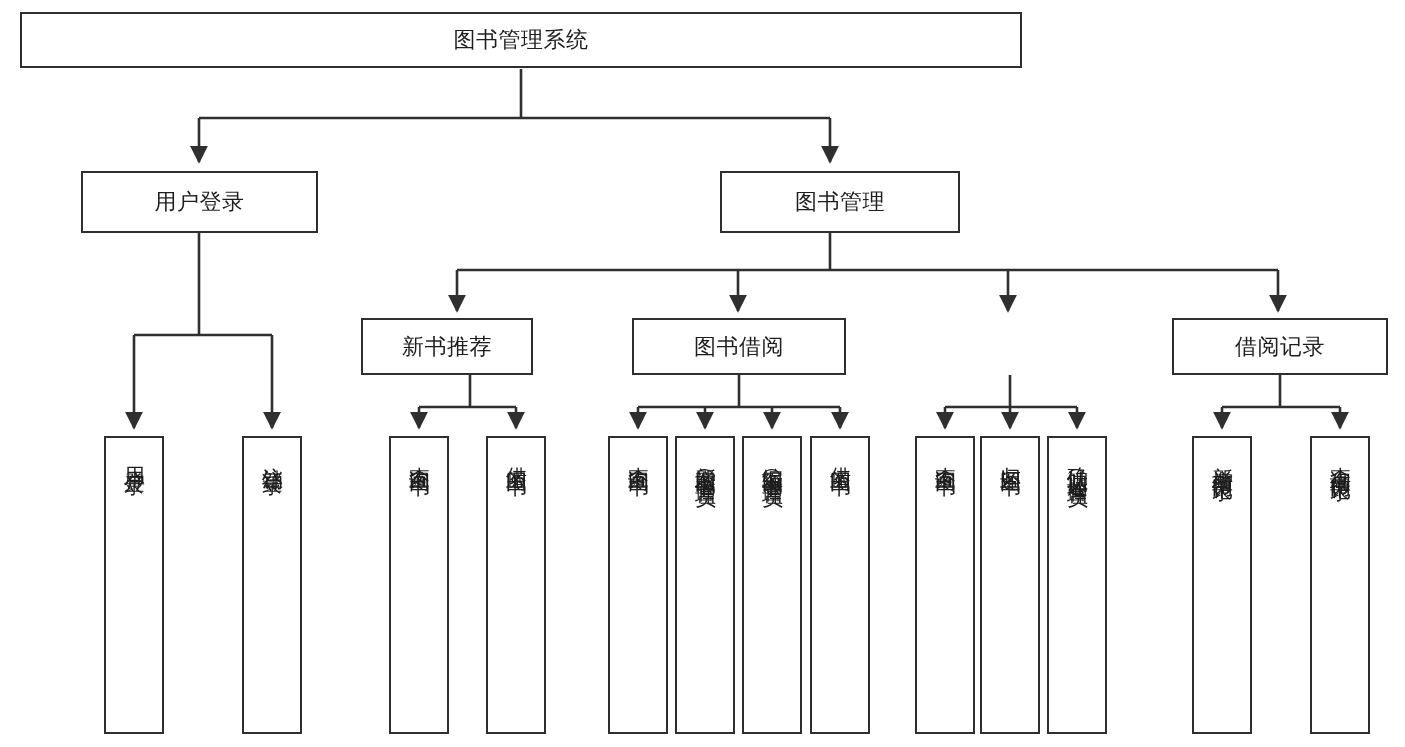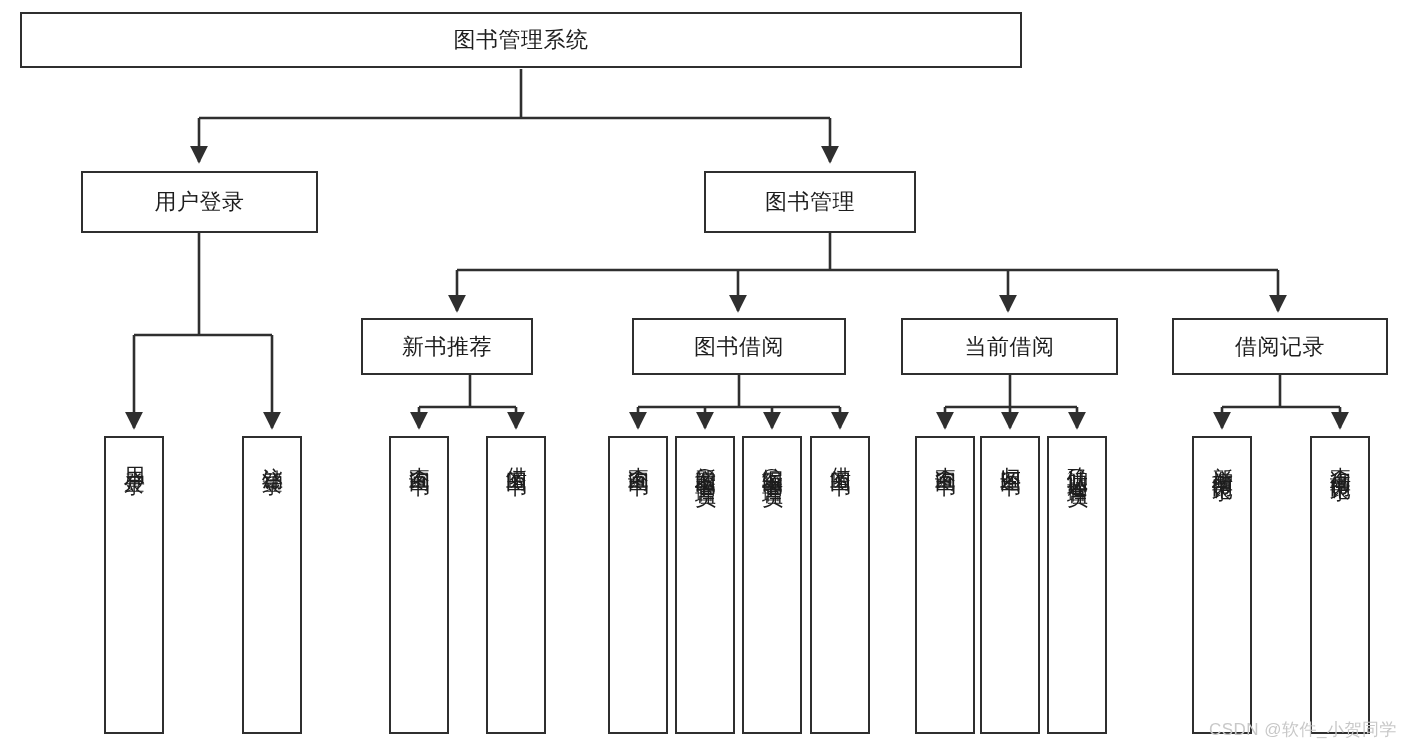--- a/index.html
+++ b/index.html
@@ -123,32 +123,29 @@
     </g>
   </svg>
 
   <div class="node root" style="left:20px; top:12px; width:1002px; height:56px;">
     <span class="node-label">图书管理系统</span>
   </div>
 
   <div class="node level1" style="left:81px; top:171px; width:237px; height:62px;">
     <span class="node-label">用户登录</span>
   </div>
-  <div class="node level1" style="left:704px; top:171px; width:212px; height:62px;">
+  <div class="node level1" style="left:720px; top:171px; width:240px; height:62px;">
     <span class="node-label">图书管理</span>
   </div>
 
   <div class="node level2" style="left:361px; top:318px; width:172px; height:57px;">
     <span class="node-label">新书推荐</span>
   </div>
   <div class="node level2" style="left:632px; top:318px; width:214px; height:57px;">
     <span class="node-label">图书借阅</span>
-  </div>
-  <div class="node level2" style="left:901px; top:318px; width:217px; height:57px;">
-    <span class="node-label">当前借阅</span>
   </div>
   <div class="node level2" style="left:1172px; top:318px; width:216px; height:57px;">
     <span class="node-label">借阅记录</span>
   </div>
 
   <div class="node leaf" style="left:104px; top:436px; width:60px; height:298px;">
     <span class="node-label">用户登录</span>
   </div>
   <div class="node leaf" style="left:242px; top:436px; width:60px; height:298px;">
     <span class="node-label">注销登录</span>
@@ -184,15 +181,14 @@
     <span class="node-label">确认归还（管理员）</span>
   </div>
 
   <div class="node leaf" style="left:1192px; top:436px; width:60px; height:298px;">
     <span class="node-label">新增借阅记录</span>
   </div>
   <div class="node leaf" style="left:1310px; top:436px; width:60px; height:298px;">
     <span class="node-label">查询借阅记录</span>
   </div>
 
-  <div id="watermark">CSDN @软件_小贺同学</div>
 
 </div>
 
 </body></html>

